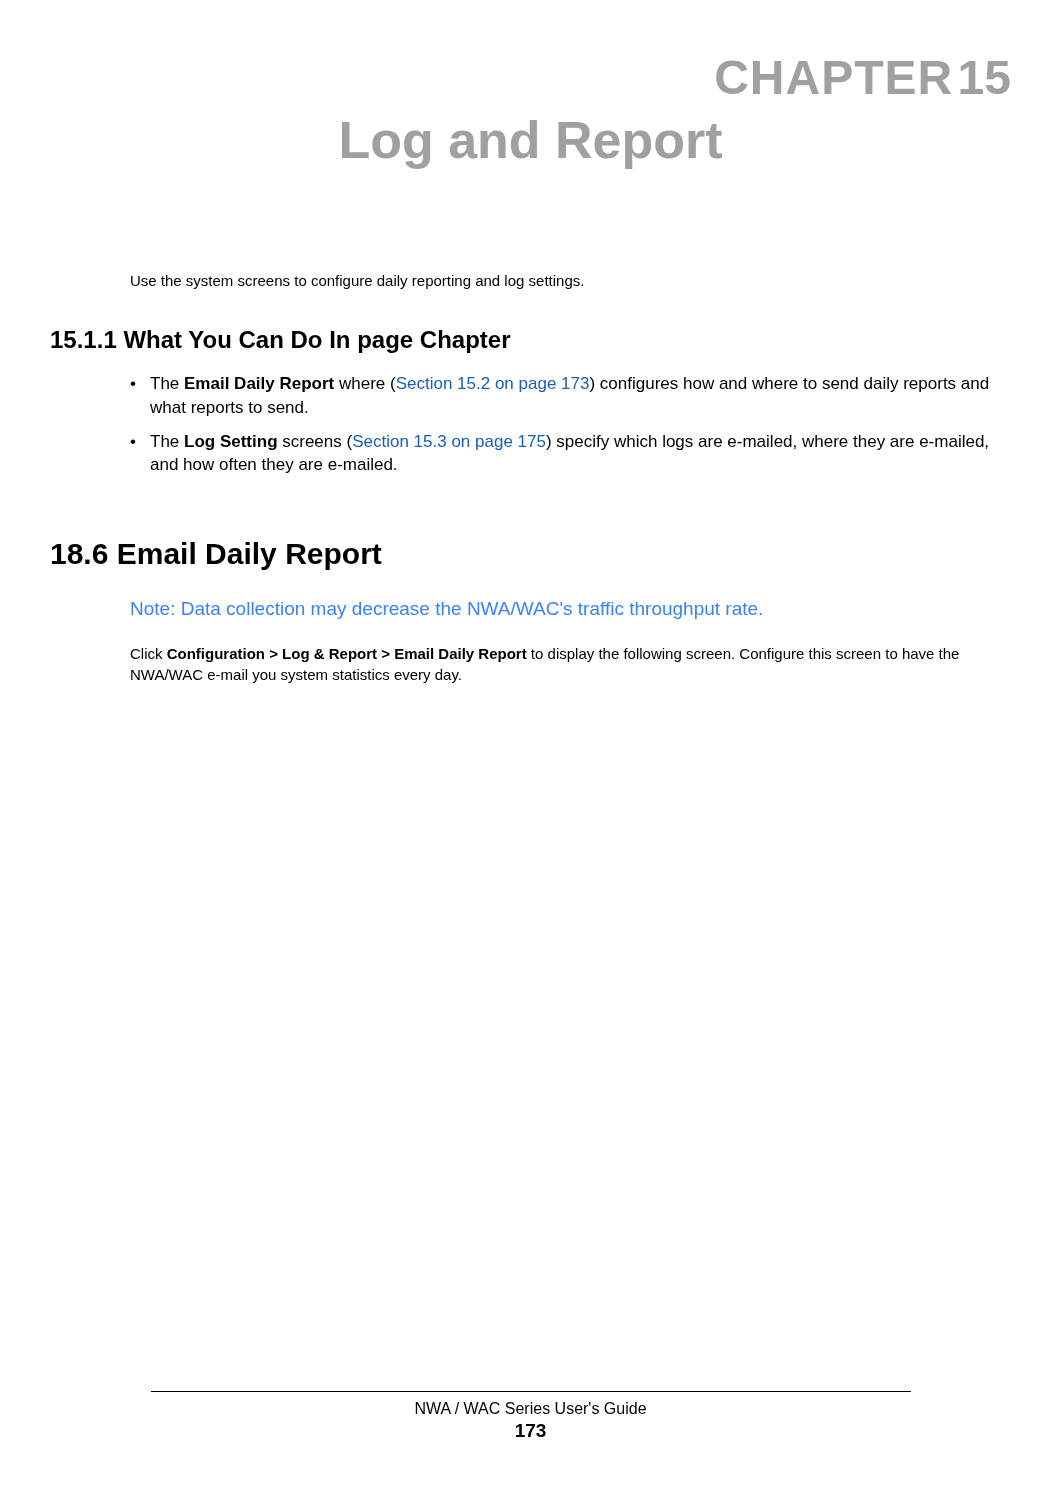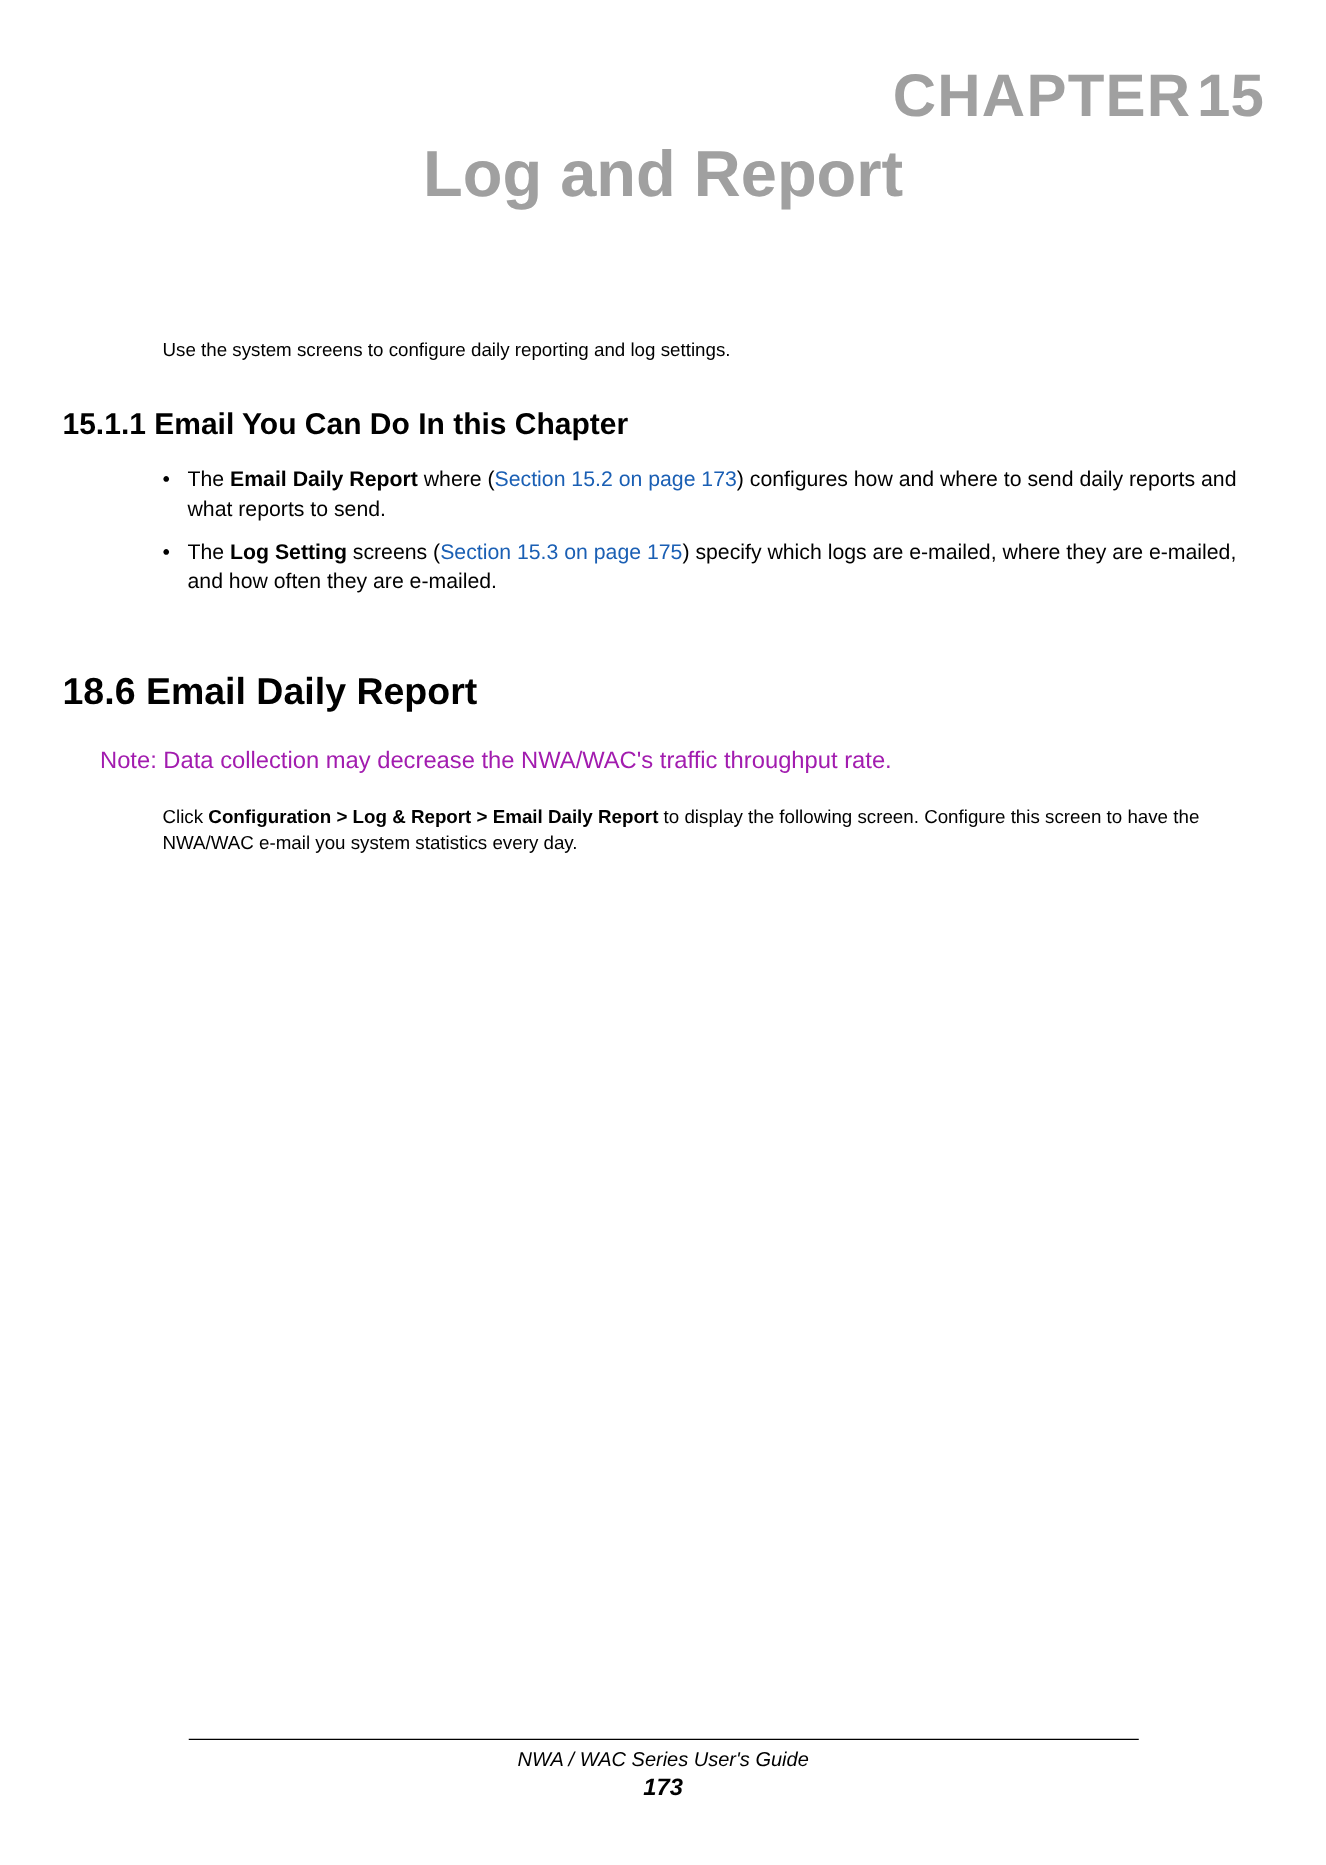--- a/index.html
+++ b/index.html
@@ -57,23 +57,24 @@
     }
     .body-text {
       font-size: 15px;
       color: #000000;
       line-height: 1.4;
       margin-bottom: 20px;
       margin-left: 50px;
     }
     .note-text {
       font-size: 19px;
-      color: #a21caf;
+      color: #3b82f6;
       line-height: 1.4;
       margin-bottom: 20px;
+      margin-left: 50px;
     }
     ul.bullet-list {
       list-style: none;
       margin-left: 50px;
       margin-bottom: 20px;
     }
     ul.bullet-list li {
       font-size: 17px;
       line-height: 1.4;
       margin-bottom: 10px;
@@ -91,21 +92,20 @@
     }
     .link {
       color: #1a5fb4;
     }
     .footer {
       position: absolute;
       bottom: 50px;
       left: 0;
       right: 0;
       text-align: center;
-      font-style: italic;
     }
     .footer-line {
       border-top: 1px solid #000000;
       width: 760px;
       margin: 0 auto 8px auto;
     }
     .footer-title {
       font-size: 16px;
       color: #000000;
     }
@@ -128,21 +128,21 @@
     <span class="chapter-number">15</span>
   </div>
   <div class="chapter-title">Log and Report</div>
 </div>
 
 <div class="content-wrap">
 
 
   <p class="body-text">Use the system screens to configure daily reporting and log settings.</p>
 
-  <h3 class="section-heading-2">15.1.1  Email You Can Do In this Chapter</h3>
+  <h3 class="section-heading-2">15.1.1  What You Can Do In page Chapter</h3>
 
   <ul class="bullet-list">
     <li>
       <span>The </span><span class="bold">Email Daily Report</span><span> where (</span><span class="link">Section 15.2 on page 173</span><span>) configures how and where to send daily reports and what reports to send.</span>
     </li>
     <li>
       <span>The </span><span class="bold">Log Setting</span><span> screens (</span><span class="link">Section 15.3 on page 175</span><span>) specify which logs are e-mailed, where they are e-mailed, and how often they are e-mailed.</span>
     </li>
   </ul>
 

